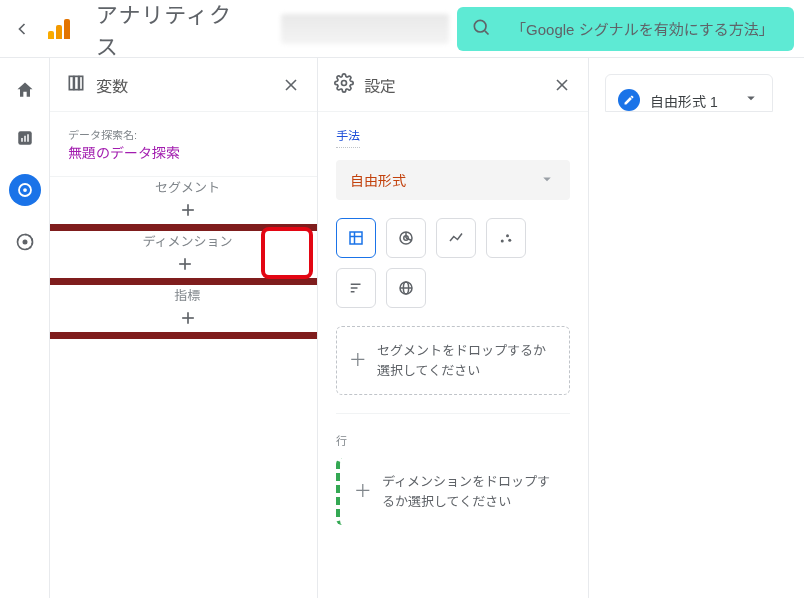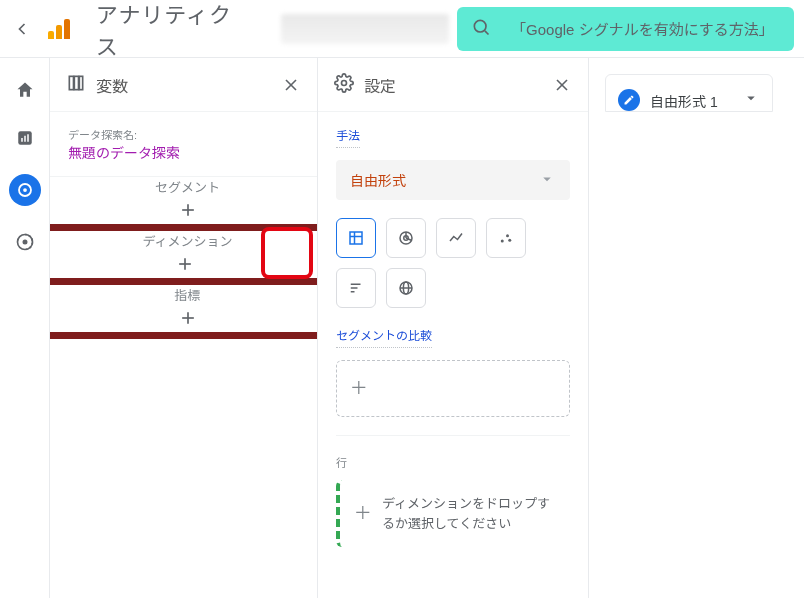--- a/index.html
+++ b/index.html
@@ -251,23 +251,23 @@
           <svg width="18" height="18" viewBox="0 0 24 24" fill="none" stroke="currentColor" stroke-width="2">
               <circle cx="12" cy="12" r="8"></circle>
               <ellipse cx="12" cy="12" rx="3.5" ry="8"></ellipse>
               <line x1="4" y1="12" x2="20" y2="12"></line>
             </svg>
         </button>
       </div>
     </div>
 
     <div class="s-section" style="padding-top:0">
-      <span class="dotted-label">セグメントの比較</span>
       <div class="drop-area">
         <span class="plus">＋</span>
+        <span>セグメントをドロップするか選択してください</span>
       </div>
       <hr class="sep" style="margin-top:18px">
       <div class="tiny-label">行</div>
       <div class="drop-area green">
         <span class="plus">＋</span>
         <span>ディメンションをドロップするか選択してください</span>
       </div>
     </div>
   </div>
 

